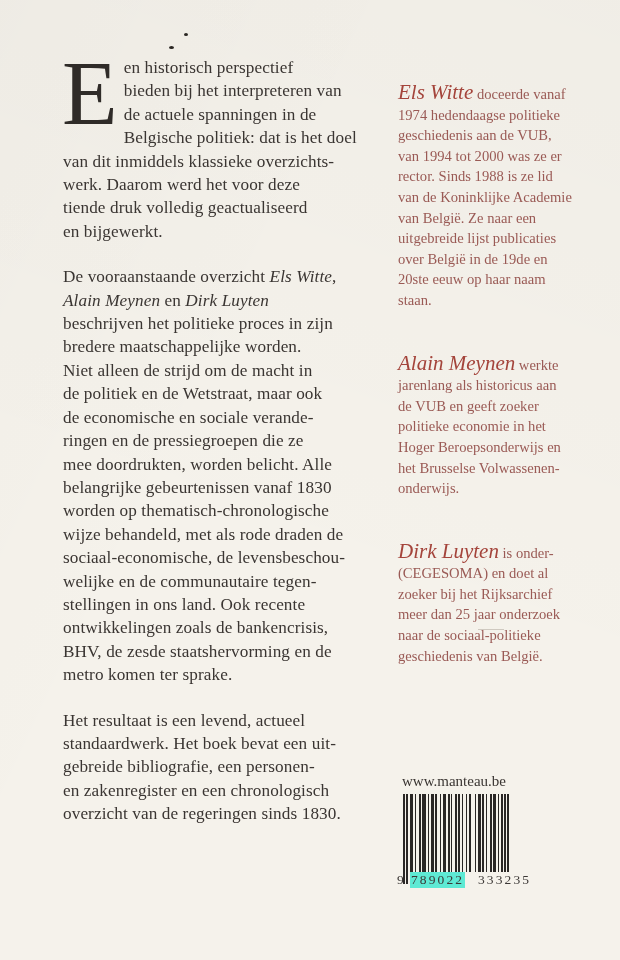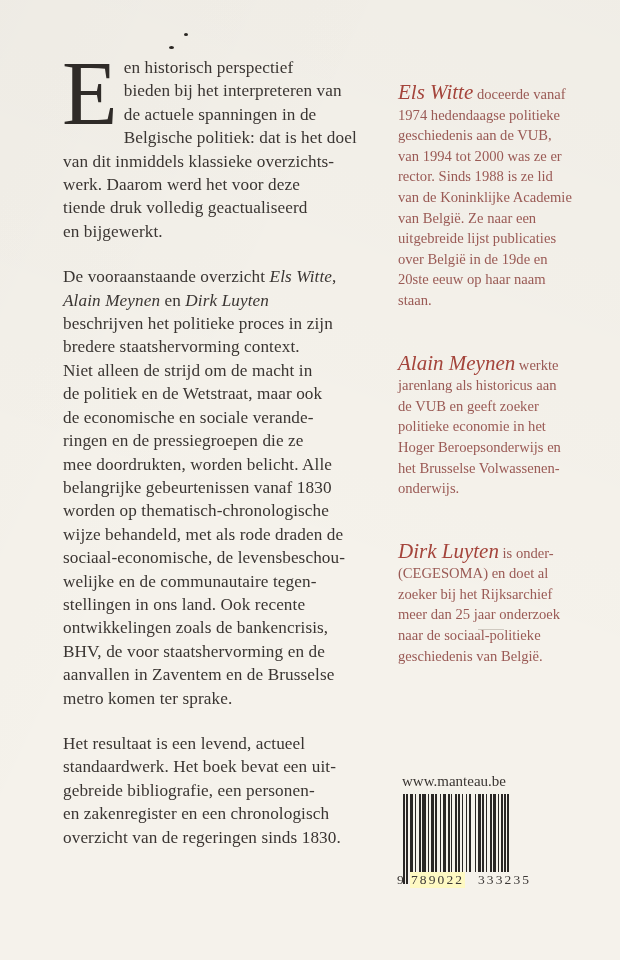--- a/index.html
+++ b/index.html
@@ -62,21 +62,21 @@
   .bar { height: 78px; background: #2a2725; }
   .bar.guard { height: 90px; }
   .gap { height: 78px; }
   .isbn {
     position: absolute; top: 78px; left: 0; width: 150px;
     font-size: 13.5px; color: #3b3735; letter-spacing: 2.1px;
     font-family: "Liberation Serif", "DejaVu Serif", serif;
     white-space: nowrap;
   }
   .isbn .first { position: absolute; left: 0; }
-  .isbn .g1 { position: absolute; left: 13px; background: #fef9c3; padding: 0 1px; }
+  .isbn .g1 { position: absolute; left: 13px; background: #5eead4; padding: 0 1px; }
   .isbn .g2 { position: absolute; left: 80px; background: #f5f2eb; padding: 0 1px; text-align: center; }
 </style>
 </head>
 <body>
 
 <div class="paper"></div>
 <div class="speck" style="left:184px;top:33px;"></div>
 <div class="speck" style="left:169px;top:46px;width:5px;"></div>
 
 <div class="left">
@@ -89,35 +89,34 @@
     <span class="line">van dit inmiddels klassieke overzichts-</span>
     <span class="line">werk. Daarom werd het voor deze</span>
     <span class="line">tiende druk volledig geactualiseerd</span>
     <span class="line">en bijgewerkt.</span>
   </div>
 
   <div class="para">
     <span class="line"><span>De vooraanstaande overzicht </span><span class="it">Els Witte</span><span>,</span></span>
     <span class="line"><span class="it">Alain Meynen</span><span> en </span><span class="it">Dirk Luyten</span></span>
     <span class="line">beschrijven het politieke proces in zijn</span>
-    <span class="line">bredere staatshervorming context.</span>
+    <span class="line">bredere maatschappelijke worden.</span>
     <span class="line">Niet alleen de strijd om de macht in</span>
     <span class="line">de politiek en de Wetstraat, maar ook</span>
     <span class="line">de economische en sociale verande-</span>
     <span class="line">ringen en de pressiegroepen die ze</span>
     <span class="line">mee doordrukten, worden belicht. Alle</span>
     <span class="line">belangrijke gebeurtenissen vanaf 1830</span>
     <span class="line">worden op thematisch-chronologische</span>
     <span class="line">wijze behandeld, met als rode draden de</span>
     <span class="line">sociaal-economische, de levensbeschou-</span>
     <span class="line">welijke en de communautaire tegen-</span>
     <span class="line">stellingen in ons land. Ook recente</span>
     <span class="line">ontwikkelingen zoals de bankencrisis,</span>
-    <span class="line">BHV, de voor staatshervorming en de</span>
-    <span class="line">aanvallen in Zaventem en de Brusselse</span>
+    <span class="line">BHV, de zesde staatshervorming en de</span>
     <span class="line">metro komen ter sprake.</span>
   </div>
 
   <div class="para">
     <span class="line">Het resultaat is een levend, actueel</span>
     <span class="line">standaardwerk. Het boek bevat een uit-</span>
     <span class="line">gebreide bibliografie, een personen-</span>
     <span class="line">en zakenregister en een chronologisch</span>
     <span class="line">overzicht van de regeringen sinds 1830.</span>
   </div>

